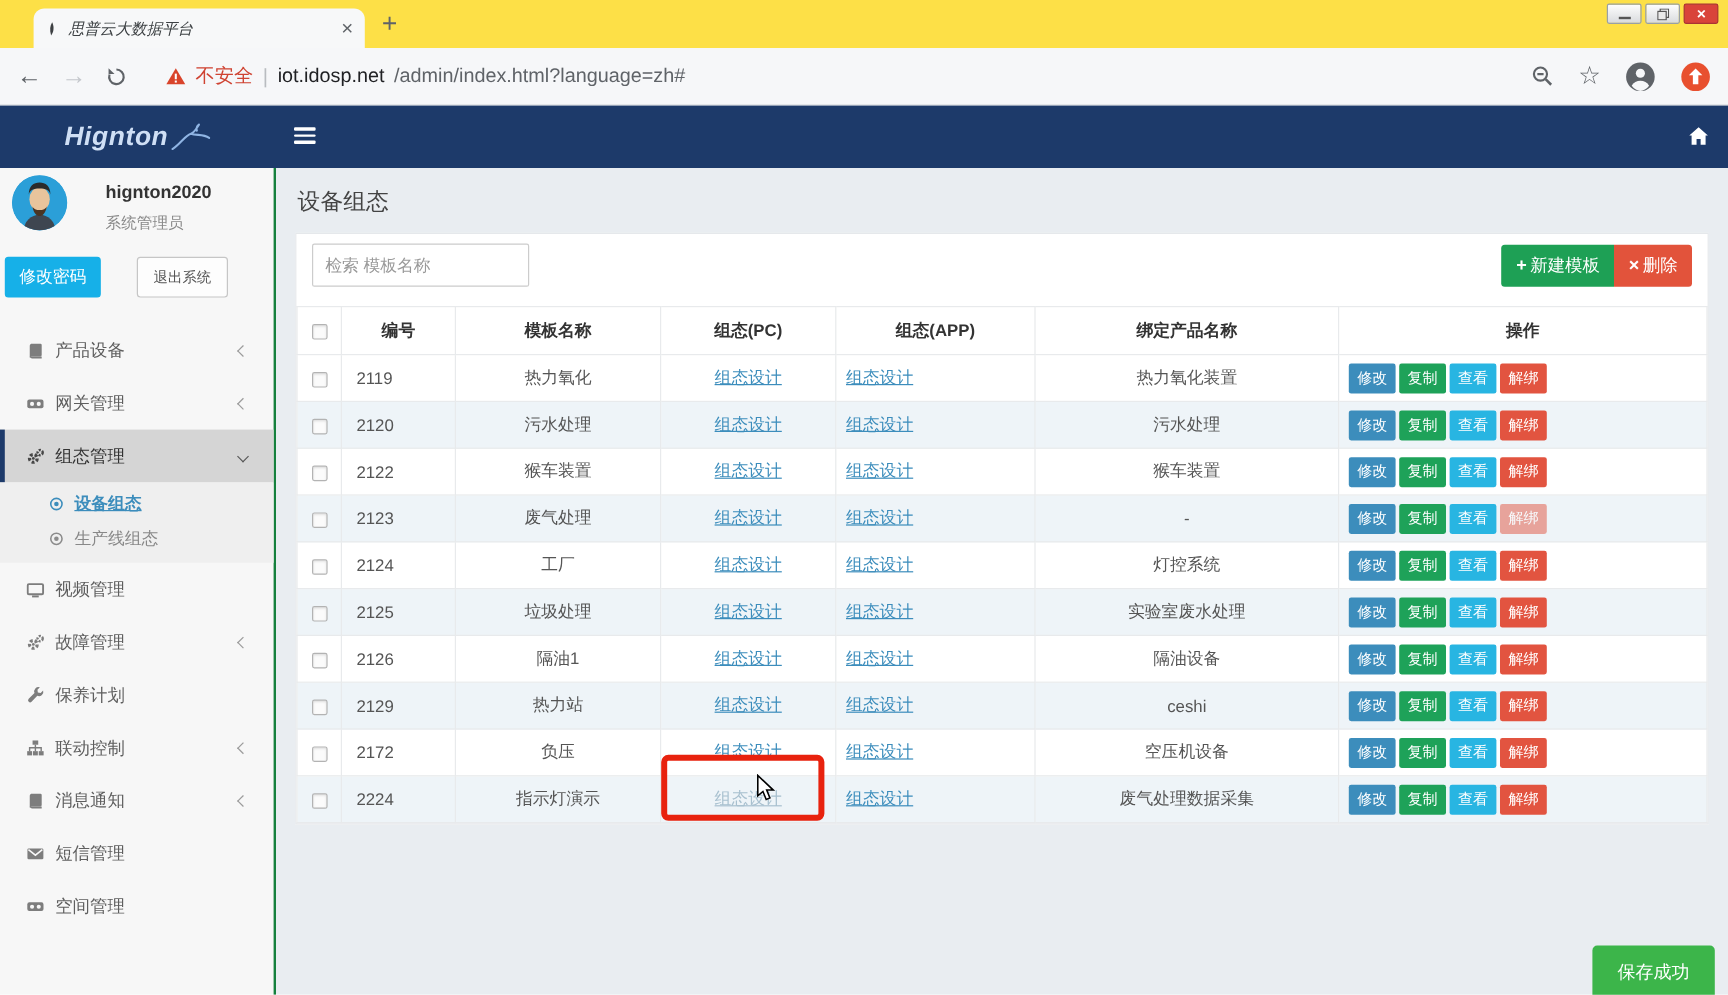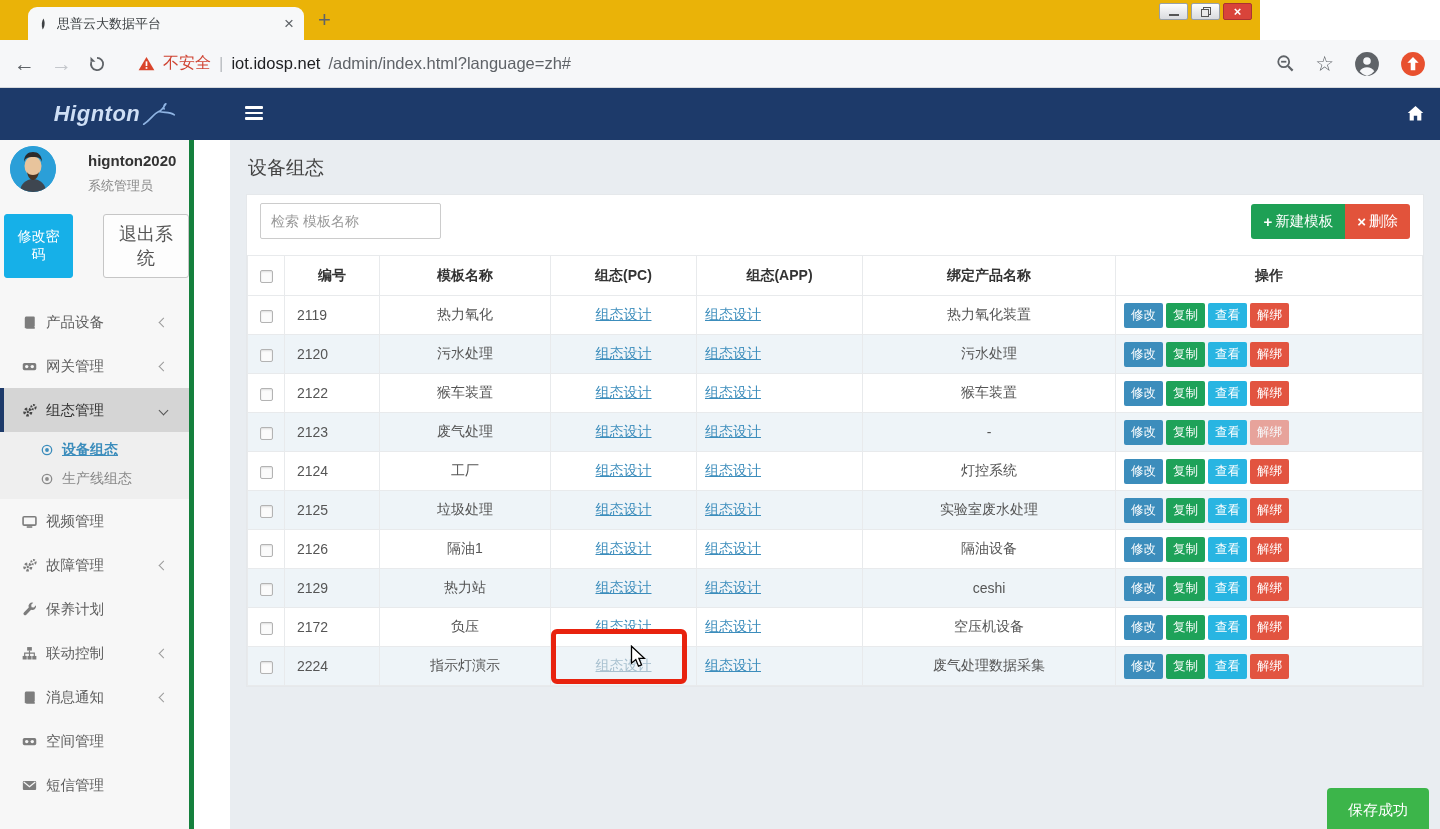--- a/index.html
+++ b/index.html
@@ -1,19 +1,19 @@
 <!DOCTYPE html>
 <html><head>
 <meta charset="utf-8">
 <style>
   * { margin:0; padding:0; box-sizing:border-box; }
   html,body { width:1440px; height:829px; overflow:hidden; font-family:"Liberation Sans","DejaVu Sans",sans-serif; background:#fff; position:relative; }
 
   
-  .tabstrip { position:absolute; left:0; top:0; width:1260px; height:40px; background:#eab308; }
+  .tabstrip { position:absolute; left:0; top:0; width:1440px; height:40px; background:#fde047;font-style:italic; }
   .tab { position:absolute; left:28px; top:7px; width:276px; height:33px; background:#f7f8f9; border-radius:9px 9px 0 0; display:flex; align-items:center; padding:0 10px; gap:8px; }
   .tab-title { flex:1; font-size:13px; color:#3c4043; white-space:nowrap; overflow:hidden; }
   .tab-close { font-size:17px; color:#5f6368; cursor:default; line-height:1; }
   .newtab { position:absolute; left:318px; top:9px; font-size:22px; color:#5f6368; line-height:1; }
   .winbtns { position:absolute; right:8px; top:3px; display:flex; gap:3px; }
   .winbtn { width:29px; height:17px; border:1px solid #98a0a8; border-radius:2px; background:linear-gradient(#fdfdfd,#d9dbde); display:flex; align-items:center; justify-content:center; font-size:11px; color:#444; }
   .winbtn.close { background:#d9443a; border-color:#a33; color:#fff; font-weight:bold; font-size:13px; }
   .minline { width:10px; height:2px; background:#555; margin-top:6px; }
 
   .addressbar { position:absolute; left:0; top:40px; width:1440px; height:48px; background:#f6f7f9; border-bottom:1px solid #d6d9dd; display:flex; align-items:center; padding:0 14px; gap:16px; }
@@ -29,28 +29,28 @@
 
   
   .brand { position:absolute; left:0; top:88px; width:230px; height:52px; background:#1d3a6a; display:flex; align-items:center; justify-content:center; }
   .brand-text { color:#cfdff5; font-size:22px; font-weight:bold; font-style:italic; letter-spacing:.5px; }
   .topnav { position:absolute; left:230px; top:88px; width:1210px; height:52px; background:#1d3a6a; }
   .hamburger { position:absolute; left:15px; top:18px; width:18px; }
   .hamburger div { height:2.5px; background:#fff; margin-bottom:3px; border-radius:1px; }
   .nav-home { position:absolute; right:16px; top:17px; width:17px; height:17px; color:#fff; }
 
   
-  .sidebar { position:absolute; left:0; top:140px; width:194px; height:689px; background:#f7f7f7; border-right:5px solid #15803d; }
+  .sidebar { position:absolute; left:0; top:140px; width:230px; height:689px; background:#f7f7f7; border-right:2px solid #15803d; }
   .userpanel { position:relative; height:74px; }
   .avatar { position:absolute; left:10px; top:6px; width:46px; height:46px; border-radius:50%; background:#2b9fd8; overflow:hidden; }
   .user-name { position:absolute; left:88px; top:12px; font-size:15px; font-weight:bold; color:#333; }
   .user-role { position:absolute; left:88px; top:37px; font-size:13px; color:#888; }
   .user-btns { display:flex; gap:30px; padding:0 0 0 4px; margin-top:0px; }
   .btn-pass { background:#16b0e8; color:#fff; border:1px solid #16b0e8; border-radius:3px; font-size:14px; padding:7px 11px; }
-  .btn-logout { background:#fdfdfd; color:#555; border:1px solid #c6c6c6; border-radius:3px; font-size:18px; padding:7px 13px; }
+  .btn-logout { background:#fdfdfd; color:#555; border:1px solid #c6c6c6; border-radius:3px; font-size:12px; padding:7px 13px; }
   .menu { margin-top:22px; }
   .menu-item { height:44px; display:flex; align-items:center; padding-left:18px; border-left:4px solid transparent; color:#5e5e5e; }
   .menu-item.active { background:#d5d5d5; border-left-color:#1d3a6a; color:#333; }
   .mi-icon { width:15px; height:15px; margin-right:9px; color:#7d7d7d; flex:none; }
   .menu-item.active .mi-icon { color:#474747; }
   .mi-label { font-size:14.5px; flex:1; }
   .chev { width:7px; height:7px; border-left:1.7px solid #9b9b9b; border-bottom:1.7px solid #9b9b9b; margin-right:22px; }
   .chev.left { transform:rotate(45deg); }
   .chev.down { transform:rotate(-45deg); border-color:#555; }
   .submenu { background:#efefef; padding:3px 0 6px 0; }
@@ -313,35 +313,35 @@
             <path d="M3.6 1.3h7.3a1 1 0 0 1 1 1v7.9a1 1 0 0 1-1 1H4.7a2.3 2.3 0 0 0-2.1 1V3a1.8 1.8 0 0 1 1-1.7z" fill="currentColor"></path>
             <path d="M2.6 11.3a2 2 0 0 0 2.1 1.6h7.2v-1.7z" fill="currentColor"></path>
           </svg>
         </span>
         <span class="mi-label">消息通知</span>
         <span class="chev left"></span>
       </div>
       <div class="menu-item">
         <span class="mi-icon">
           <svg viewBox="0 0 14 14" width="15" height="15">
+            <rect x=".8" y="2.9" width="12.4" height="8.3" rx="1" fill="currentColor"></rect>
+            <path d="M1.6 3.7 7 8.1l5.4-4.4" stroke="#f7f7f7" stroke-width="1.2" fill="none"></path>
+          </svg>
+        </span>
+        <span class="mi-label">短信管理</span>
+      </div>
+      <div class="menu-item">
+        <span class="mi-icon">
+          <svg viewBox="0 0 14 14" width="15" height="15">
             <rect x=".7" y="3.7" width="12.6" height="6.8" rx="1.6" fill="currentColor"></rect>
             <circle cx="4.4" cy="7.1" r="1.6" fill="#f7f7f7"></circle>
             <circle cx="9.6" cy="7.1" r="1.6" fill="#f7f7f7"></circle>
           </svg>
         </span>
         <span class="mi-label">空间管理</span>
-      </div>
-      <div class="menu-item">
-        <span class="mi-icon">
-          <svg viewBox="0 0 14 14" width="15" height="15">
-            <rect x=".8" y="2.9" width="12.4" height="8.3" rx="1" fill="currentColor"></rect>
-            <path d="M1.6 3.7 7 8.1l5.4-4.4" stroke="#f7f7f7" stroke-width="1.2" fill="none"></path>
-          </svg>
-        </span>
-        <span class="mi-label">短信管理</span>
       </div>
     </div>
 </div>
 
 <div class="content">
   <div class="page-title">设备组态</div>
   <div class="panel">
     <div class="toolbar">
       <input class="search-input" placeholder="检索 模板名称" style="">
       <div class="toolbar-btns">

